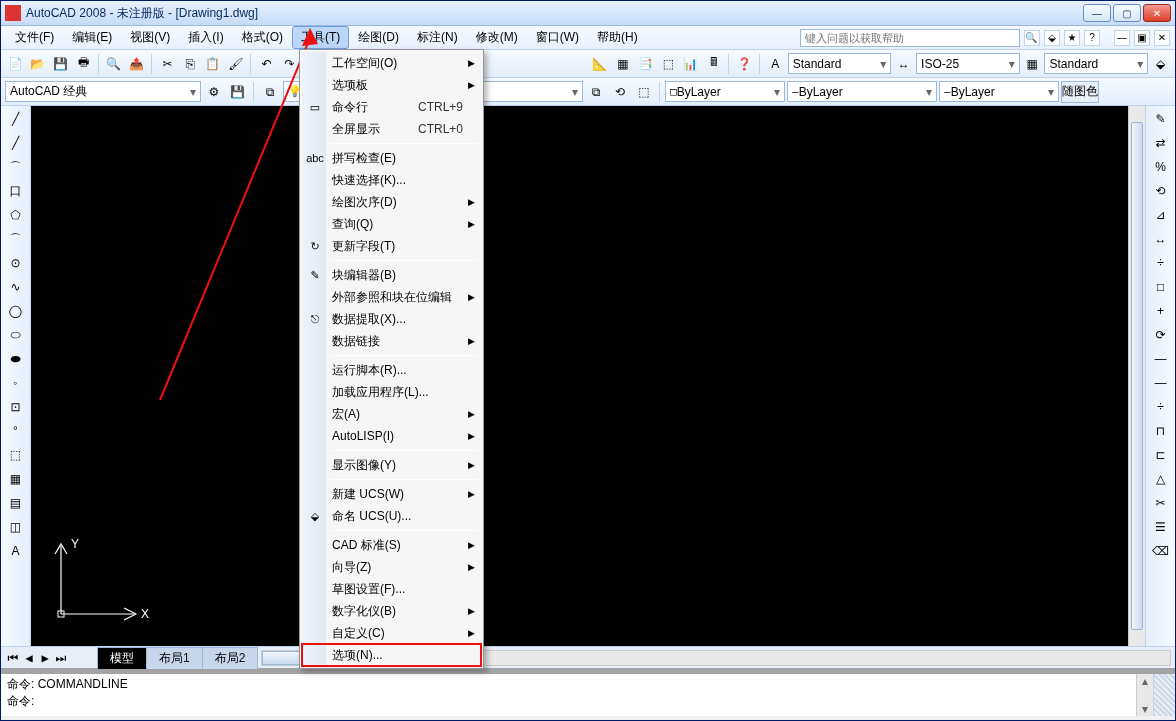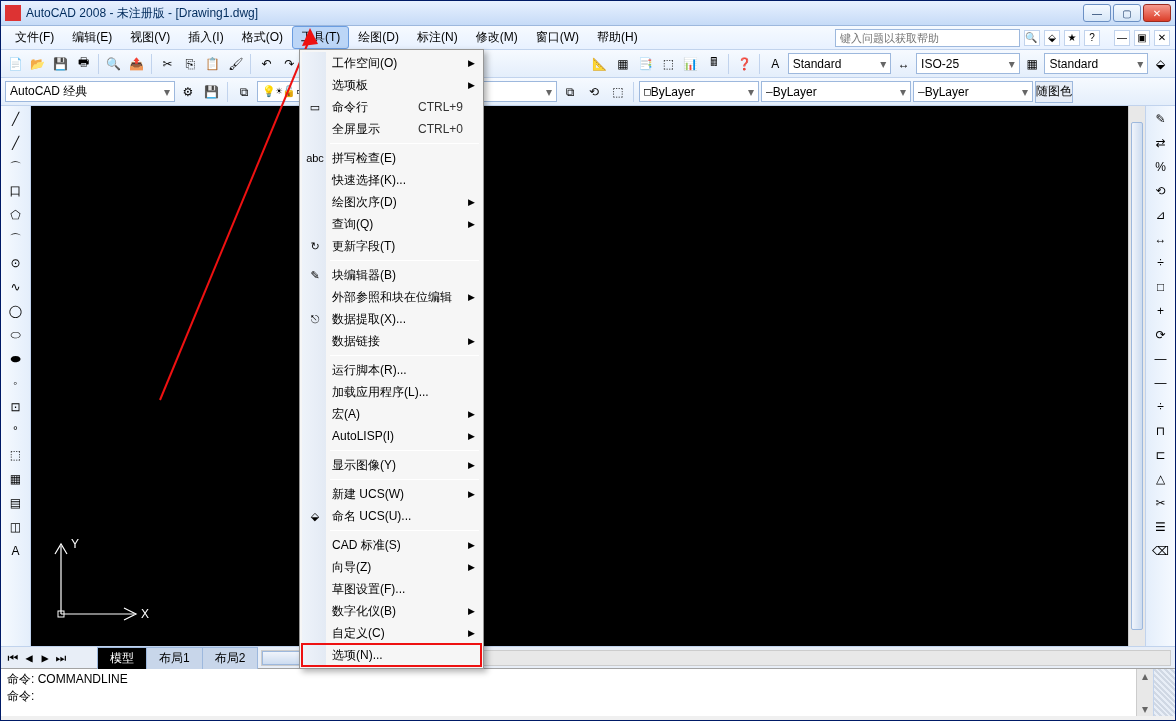--- a/index.html
+++ b/index.html
@@ -12,21 +12,21 @@
 .win-controls { display: flex; gap: 2px; }
 .win-btn { width: 28px; height: 18px; border: 1px solid #6b90c4; border-radius: 3px; background: linear-gradient(#f5faff,#d6e6f7); display:flex;align-items:center;justify-content:center; font-size:10px; color:#1c3d6a;}
 .win-btn.close { background: linear-gradient(#f59a8f,#dc3d28); color:#fff; border-color:#9c2b1f;}
 
 
 .menubar { height: 24px; background: linear-gradient(#f6faff,#e8f1ff); display:flex; align-items:center; padding: 0 5px; border-bottom:1px solid #c1d3ed; }
 .menu-item { padding: 3px 9px; color: #000; cursor:default; }
 .menu-item.active { background: #bcd6f7; border:1px solid #6b9de0; border-radius:3px; padding:2px 8px; }
 .menubar .spacer { flex:1; }
 .help-box { display:flex; align-items:center; gap:4px; }
-.help-input { width: 185px; height:18px; border:1px solid #9db8dd; padding:0 4px; font-size:11px; color:#888; background:#fff;}
+.help-input { width: 220px; height:18px; border:1px solid #9db8dd; padding:0 4px; font-size:11px; color:#888; background:#fff;}
 .mini-icon { width:16px;height:16px; border:1px solid #c1d3ed; background:#fff; display:flex;align-items:center;justify-content:center; font-size:10px;}
 
 
 .toolbar-row { height: 28px; background: linear-gradient(#f6faff,#e4eefb); display:flex; align-items:center; padding:0 4px; gap:2px; border-bottom:1px solid #c1d3ed; overflow:hidden;}
 .tb-btn { width:22px; height:22px; border:1px solid transparent; display:flex;align-items:center;justify-content:center; font-size:12px; }
 .tb-sep { width:2px; height:20px; border-left:1px solid #c1d3ed; margin:0 2px; }
 .tb-drop { height:21px; border:1px solid #9db8dd; background:#fff; display:flex; align-items:center; padding:0 4px; font-family: monospace; font-size:11px; }
 .tb-drop .arrow { margin-left:auto; color:#666; }
 
 
@@ -46,21 +46,21 @@
 
 .tabs-row { height:22px; background:#e8eef7; display:flex; align-items:center; font-size:11px; border-top:1px solid #c1d3ed;}
 .tabs-row .nav { display:flex; margin:0 4px;}
 .tabs-row .nav span { width:16px; text-align:center; font-family:monospace;}
 .tab { padding:2px 12px; background:#c8d6ea; border:1px solid #9db8dd; border-bottom:none; margin-right:-1px;}
 .tab.active { background:#000; color:#fff; }
 .tabs-row .scroll-h { flex:1; height:16px; margin:0 4px; background:#e8e8e8; border:1px solid #ccc; position:relative;}
 .tabs-row .scroll-h .thumb { position:absolute; left:0; top:0; bottom:0; width:200px; background:linear-gradient(#f0f4fb,#cddcf0); border:1px solid #9db8dd;}
 
 
-.cmd-window { height:48px; background:#fff; border-top:1px solid #a3a3a3; display:flex; }
+.cmd-window { height:48px; background:#fff; border-top:6px solid #a3a3a3; display:flex; }
 .cmd-text { flex:1; padding:2px 6px; font-family:"SimSun",monospace; font-size:12px; color:#000; white-space:pre; overflow:hidden;}
 .cmd-scroll { width:17px; background:#e8e8e8; border-left:1px solid #ccc; display:flex; flex-direction:column; justify-content:space-between; align-items:center; font-size:9px; color:#666;}
 .grip { width:22px; background:repeating-linear-gradient(45deg,#d0d8e4,#d0d8e4 2px,#e8eef7 2px,#e8eef7 4px); border-left:1px solid #c1d3ed;}
 
 
 .dropdown-menu { position:absolute; left:299px; top:49px; width:185px; background:#f6f6f6; border:1px solid #979797; box-shadow:3px 3px 6px rgba(0,0,0,.3); z-index:100; padding:2px;}
 .dropdown-menu .gutter { position:absolute; left:2px; top:2px; bottom:2px; width:24px; background:linear-gradient(90deg,#eef3fa,#e3eaf4);}
 .dm-item { position:relative; height:22px; display:flex; align-items:center; padding-left:30px; padding-right:18px;}
 .dm-icon { position:absolute; left:5px; width:16px; height:16px; display:flex;align-items:center;justify-content:center; font-size:11px;}
 .dm-text { flex:1; font-size:12px;}
@@ -157,21 +157,21 @@
     </div>
   <div class="tb-btn">▦</div>
   <div class="tb-drop" style="width:110px">
       <span>Standard</span>
       <span class="arrow">▾</span>
     </div>
   <div class="tb-btn">⬙</div>
 </div>
 
 <div class="toolbar-row">
-  <div class="tb-drop" style="width:170px">
+  <div class="tb-drop" style="width:196px">
       <span>AutoCAD 经典</span>
       <span class="arrow">▾</span>
     </div>
   <div class="tb-btn">⚙</div>
   <div class="tb-btn">💾</div>
   <div class="tb-sep"></div>
   <div class="tb-btn">⧉</div>
   <div class="tb-drop" style="width:300px">💡☀🔓▫ <span>0</span><span class="arrow">▾</span></div>
   <div class="tb-btn">⧉</div>
   <div class="tb-btn">⟲</div>

